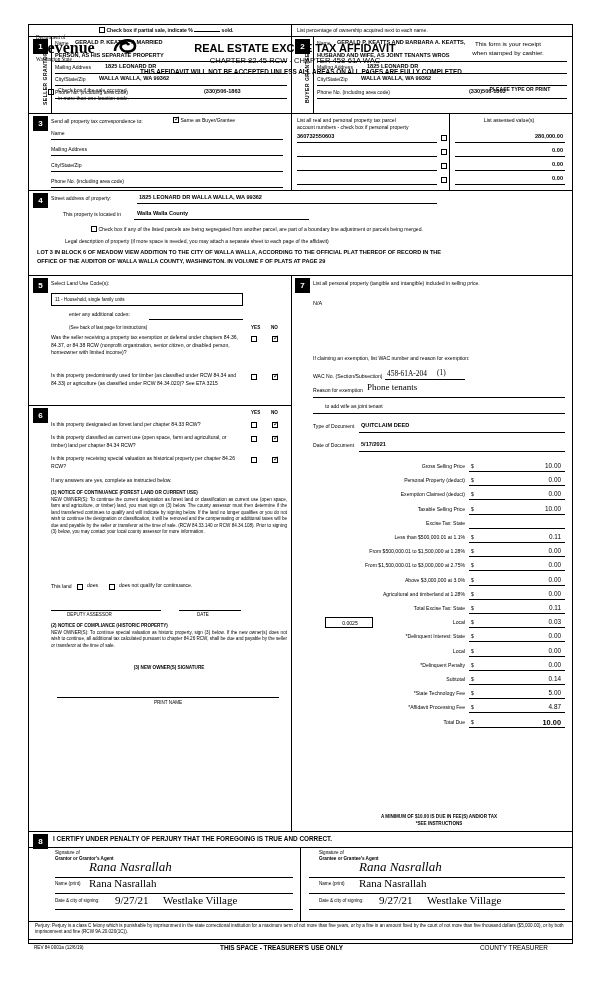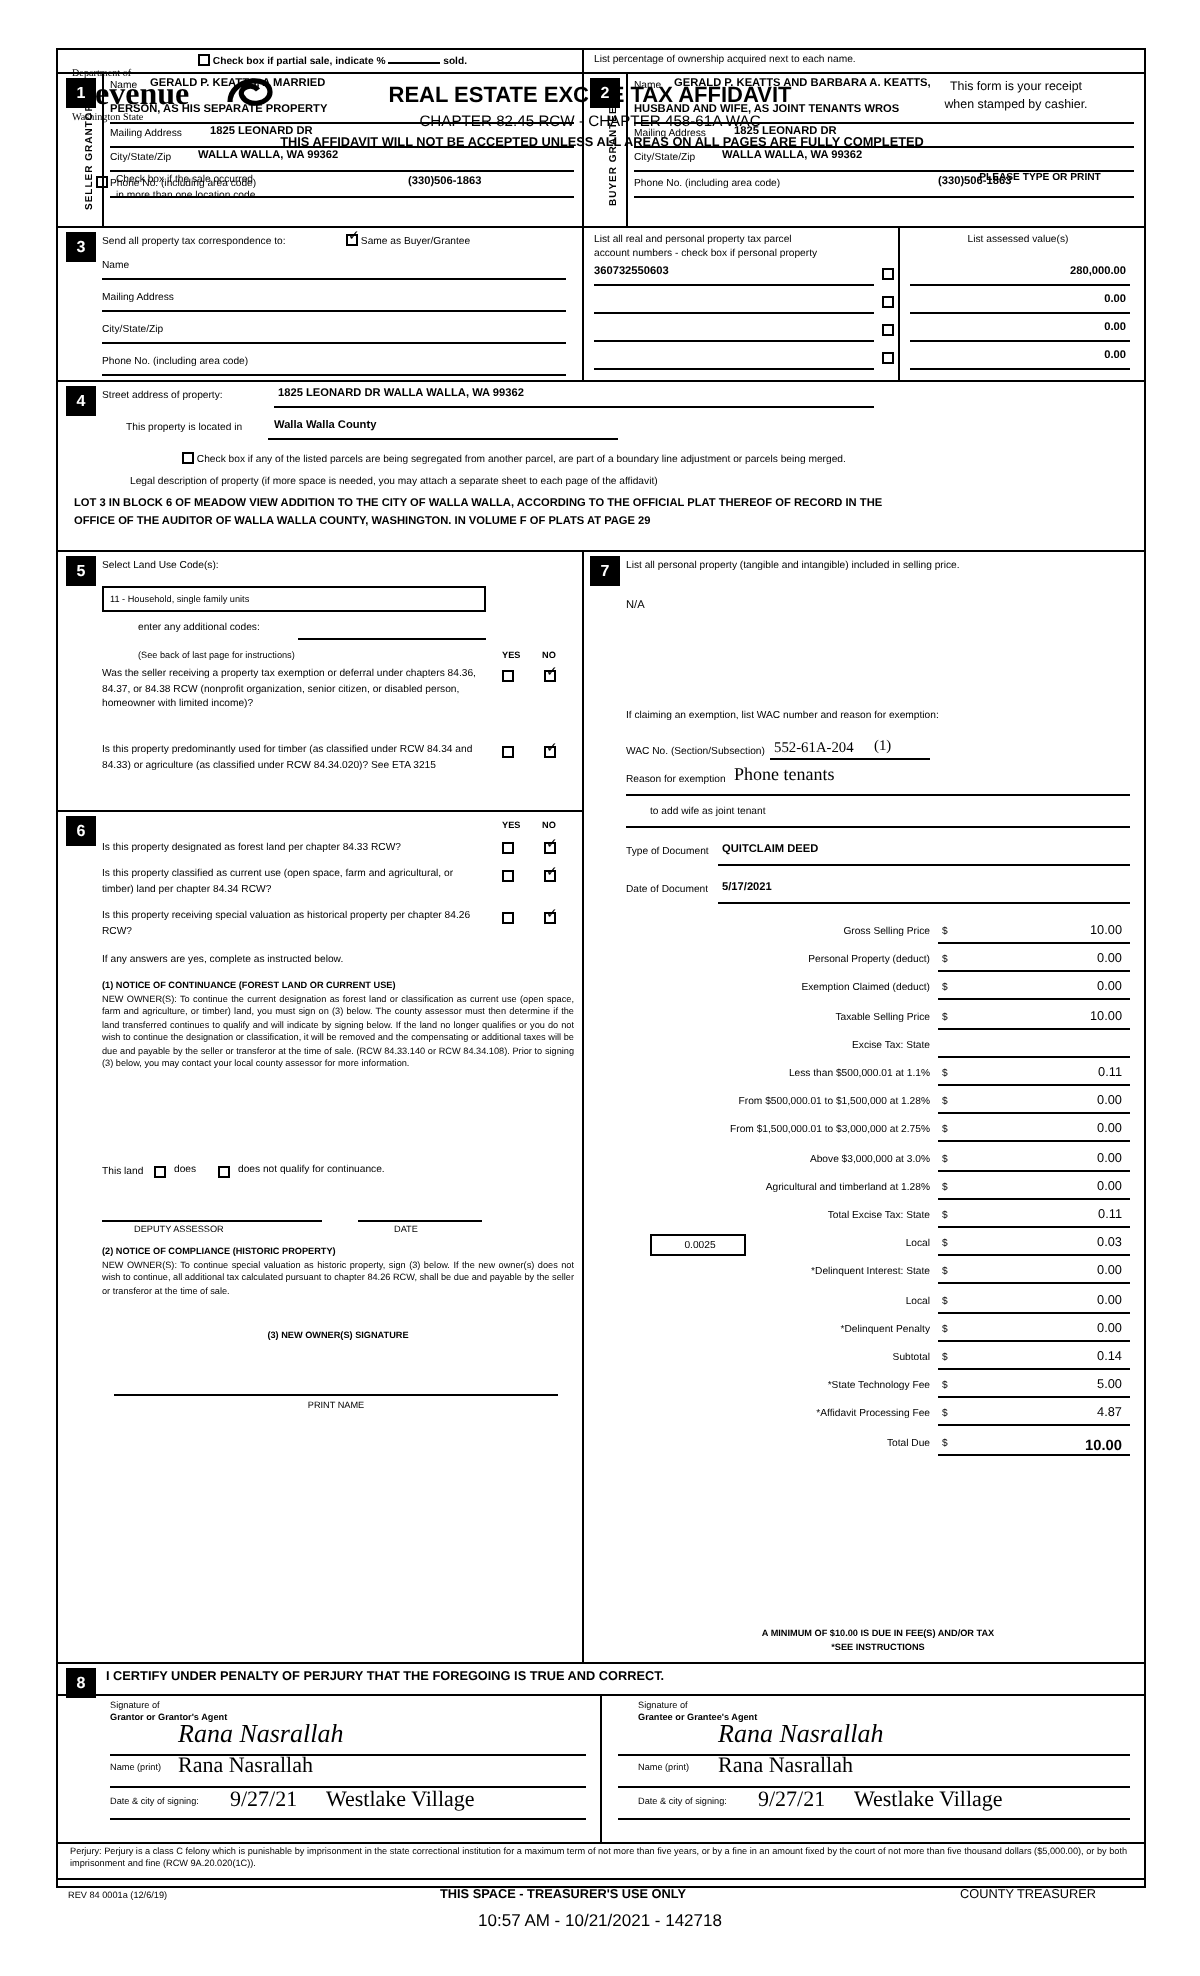--- a/index.html
+++ b/index.html
@@ -223,21 +223,21 @@
     <div class="abs xtiny b c" style="left:22px;top:640px;width:236px;">(3) NEW OWNER(S) SIGNATURE</div>
     <div class="line" style="left:28px;top:672px;width:222px;"></div>
     <div class="abs xtiny c" style="left:28px;top:675px;width:222px;">PRINT NAME</div>
 
     <div class="abs num" style="left:266px;top:253px;">7</div>
     <div class="abs tiny" style="left:284px;top:255px;">List all personal property (tangible and intangible) included in selling price.</div>
     <div class="abs sm" style="left:284px;top:275px;">N/A</div>
 
     <div class="abs tiny" style="left:284px;top:330px;">If claiming an exemption, list WAC number and reason for exemption:</div>
     <div class="abs tiny" style="left:284px;top:348px;">WAC No. (Section/Subsection)</div>
-    <div class="abs hand" style="left:358px;top:344px;">552-61A-204</div>
+    <div class="abs hand" style="left:358px;top:344px;">458-61A-204</div>
     <div class="abs hand" style="left:408px;top:343px;">(1)</div>
     <div class="line" style="left:356px;top:354px;width:80px;"></div>
     <div class="abs tiny" style="left:284px;top:362px;">Reason for exemption</div>
     <div class="abs hand" style="left:338px;top:357px;font-size:9px;">Phone tenants</div>
     <div class="line" style="left:284px;top:372px;width:252px;"></div>
     <div class="abs tiny" style="left:296px;top:378px;">to add wife as joint tenant</div>
     <div class="line" style="left:284px;top:388px;width:252px;"></div>
 
     <div class="abs tiny" style="left:284px;top:398px;">Type of Document</div>
     <div class="abs sm b" style="left:332px;top:397px;">QUITCLAIM DEED</div>
@@ -404,14 +404,13 @@
     <div class="abs" style="left:0;top:896px;width:543px;height:1px;background:#000;"></div>
     <div class="abs xtiny" style="left:6px;top:898px;width:532px;line-height:6.4px;"><span class="b"></span><span>Perjury: Perjury is a class C felony which is punishable by imprisonment in the state correctional institution for a maximum term of not more than five years, or by a fine in an amount fixed by the court of not more than five thousand dollars ($5,000.00), or by both imprisonment and fine (RCW 9A.20.020(1C)).</span></div>
 
     <div class="abs" style="left:0;top:914px;width:543px;height:1px;background:#000;"></div>
   </div>
 
   <div class="abs xtiny" style="left:34px;top:945px;">REV 84 0001a (12/6/19)</div>
   <div class="abs b" style="left:220px;top:944px;font-size:6.4px;">THIS SPACE - TREASURER'S USE ONLY</div>
   <div class="abs" style="left:480px;top:944px;font-size:6.4px;">COUNTY TREASURER</div>
 
-  <div class="bottombar">10:57 AM - 10/21/2021 - 142718</div>
 </div>
 
 </body></html>

